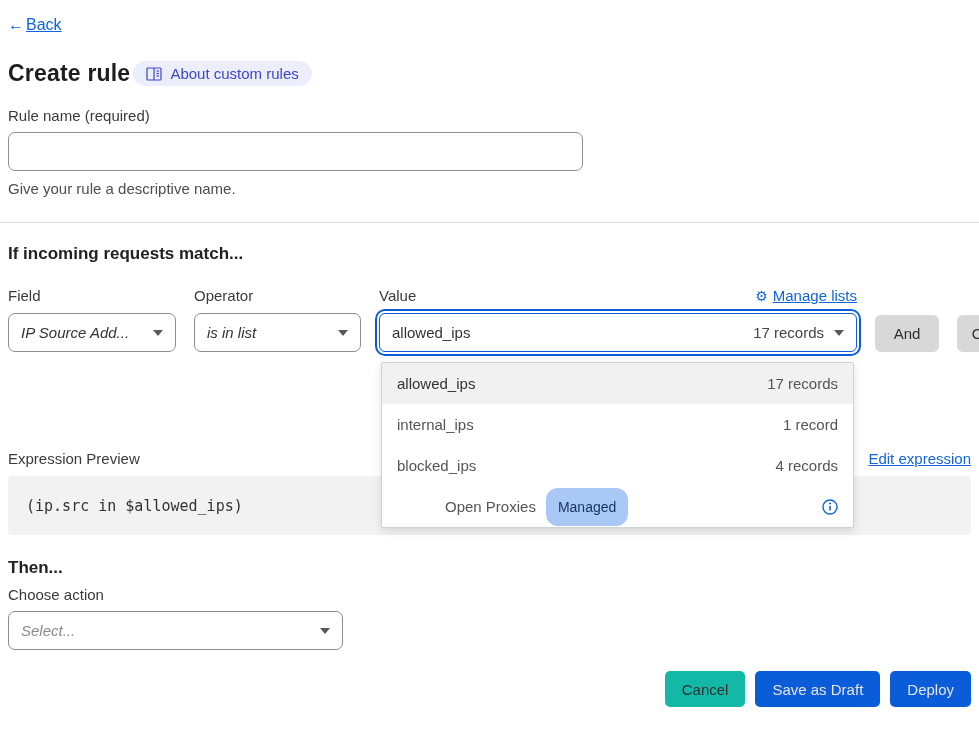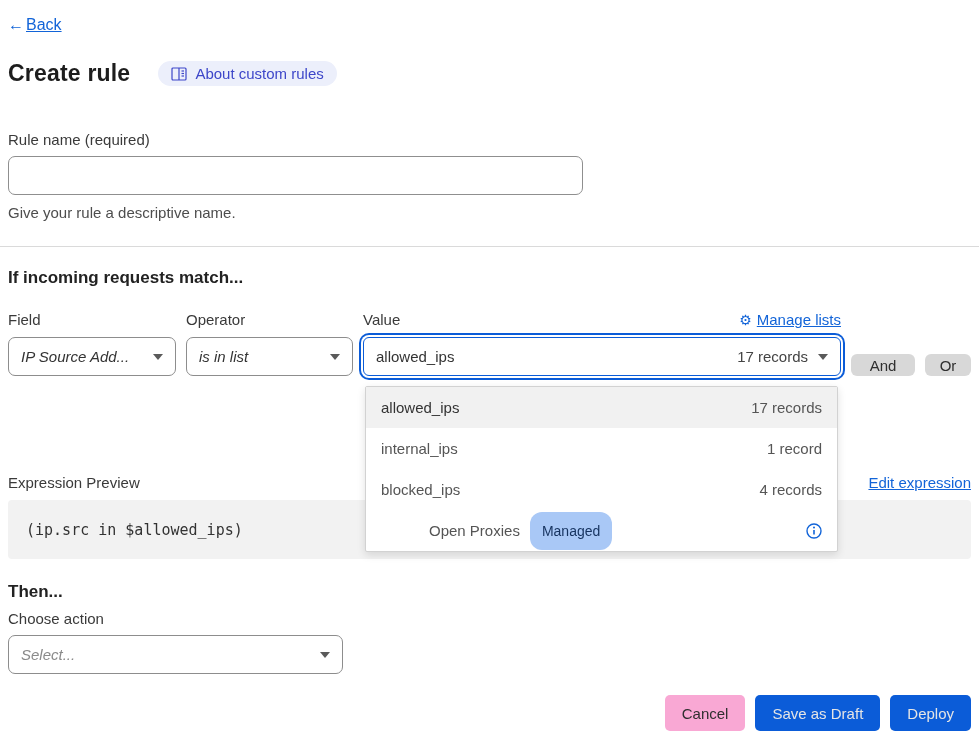--- a/index.html
+++ b/index.html
@@ -12,21 +12,21 @@
   }
   .page { padding: 16px 8px 0 8px; }
 
   
   .back-row { margin-bottom: 26px; }
   a.link { color: var(--link_blue); text-decoration: none; cursor: pointer; }
   .back-link { font-size: 16px; display:inline-flex; align-items:center; gap:2px; }
   .back-link .lbl { text-decoration: underline; }
 
   
-  .heading-row { display:flex; align-items:center; gap:28px; margin-bottom: 44px; }
+  .heading-row { display:flex; align-items:center; gap:3px; margin-bottom: 20px; }
   h1.page-title { font-size: 23px; font-weight: bold; color:#1d1d1d; letter-spacing: .2px; }
   .about-pill {
     display:inline-flex; align-items:center; gap:8px;
     background: var(--pill_bg); color: var(--pill_text);
     border-radius: 14px; padding: 4px 13px; font-size: 15px; cursor:pointer;
   }
   .about-pill svg { display:block; }
 
   
   .field-label { color:#3a3a3a; margin-bottom: 8px; display:block; }
@@ -37,21 +37,21 @@
   }
   .helper-text { color:#4d4d4d; margin-top: 9px; }
 
   .divider { border:none; border-top:1px solid #dadada; margin: 25px -8px 0 -8px; }
 
   
   .section-heading { font-size: 17px; font-weight: bold; color:#222; margin-top: 21px; }
   .match-grid {
     display: grid;
     grid-template-columns: 168px 167px 478px 64px 46px;
-    column-gap: 10px;
+    column-gap: 18px;
     margin-top: 23px;
     align-items: end;
   }
   .col-label { color:#3a3a3a; margin-bottom: 9px; }
   .value-label-row { display:flex; justify-content:space-between; align-items:center; margin-bottom: 9px; }
   .manage-link { display:inline-flex; align-items:center; gap:5px; }
   .manage-link .lbl { text-decoration: underline; }
   .gear-glyph { font-family: "DejaVu Sans", sans-serif; font-size: 14px; line-height: 1; color: var(--link_blue); }
 
   .select-box {
@@ -65,21 +65,21 @@
   .value-cell { position: relative; }
   .combo-focus {
     height: 39px; border: 1px solid var(--accent_blue); border-radius: 6px; background:#fff;
     display:flex; align-items:center; justify-content:space-between;
     padding: 0 12px; cursor:pointer; color:#333;
     box-shadow: 0 0 0 2px #fff, 0 0 0 4px var(--accent_blue);
   }
   .combo-right { display:flex; align-items:center; gap:10px; color:#444; }
 
   .gray-btn {
-    height: 22px; background:#d8d8d8; color:#2f2f2f; border:none; border-radius: 6px;
+    height: 37px; background:#d8d8d8; color:#2f2f2f; border:none; border-radius: 6px;
     font-size: 15px; font-family: inherit; cursor:pointer; width: 100%;
   }
 
   
   .dropdown {
     position:absolute; top: 49px; left: 2px; width: 473px;
     background:#fff; border: 1px solid #d2d2d2; border-radius: 2px;
     box-shadow: 0 3px 8px rgba(0,0,0,.12); z-index: 20;
   }
   .dd-item {
@@ -105,21 +105,21 @@
   .expr-code { font-family: "DejaVu Sans Mono", "Liberation Mono", monospace; font-size: 15px; color:#333; }
 
   
   .then-heading { margin-top: 23px; }
   .action-label { margin-top: 8px; display:block; }
   .action-select { width: 335px; margin-top: 0; }
 
   
   .footer { display:flex; justify-content:flex-end; gap: 10px; margin-top: 21px; padding-bottom: 19px; }
   .btn { height: 36px; border:none; border-radius: 5px; font-size: 15px; font-family: inherit; cursor:pointer; padding: 0 17px; }
-  .btn-gray { background:#f9a8d4; color:#2f2f2f; }
+  .btn-gray { background:#14b8a6; color:#2f2f2f; }
   .btn-blue { background: var(--accent_blue); color:#e5e5e5; }
 
   .info-icon { display:block; }
 </style>
 </head>
 <body>
 
 <div class="page">
 
   

